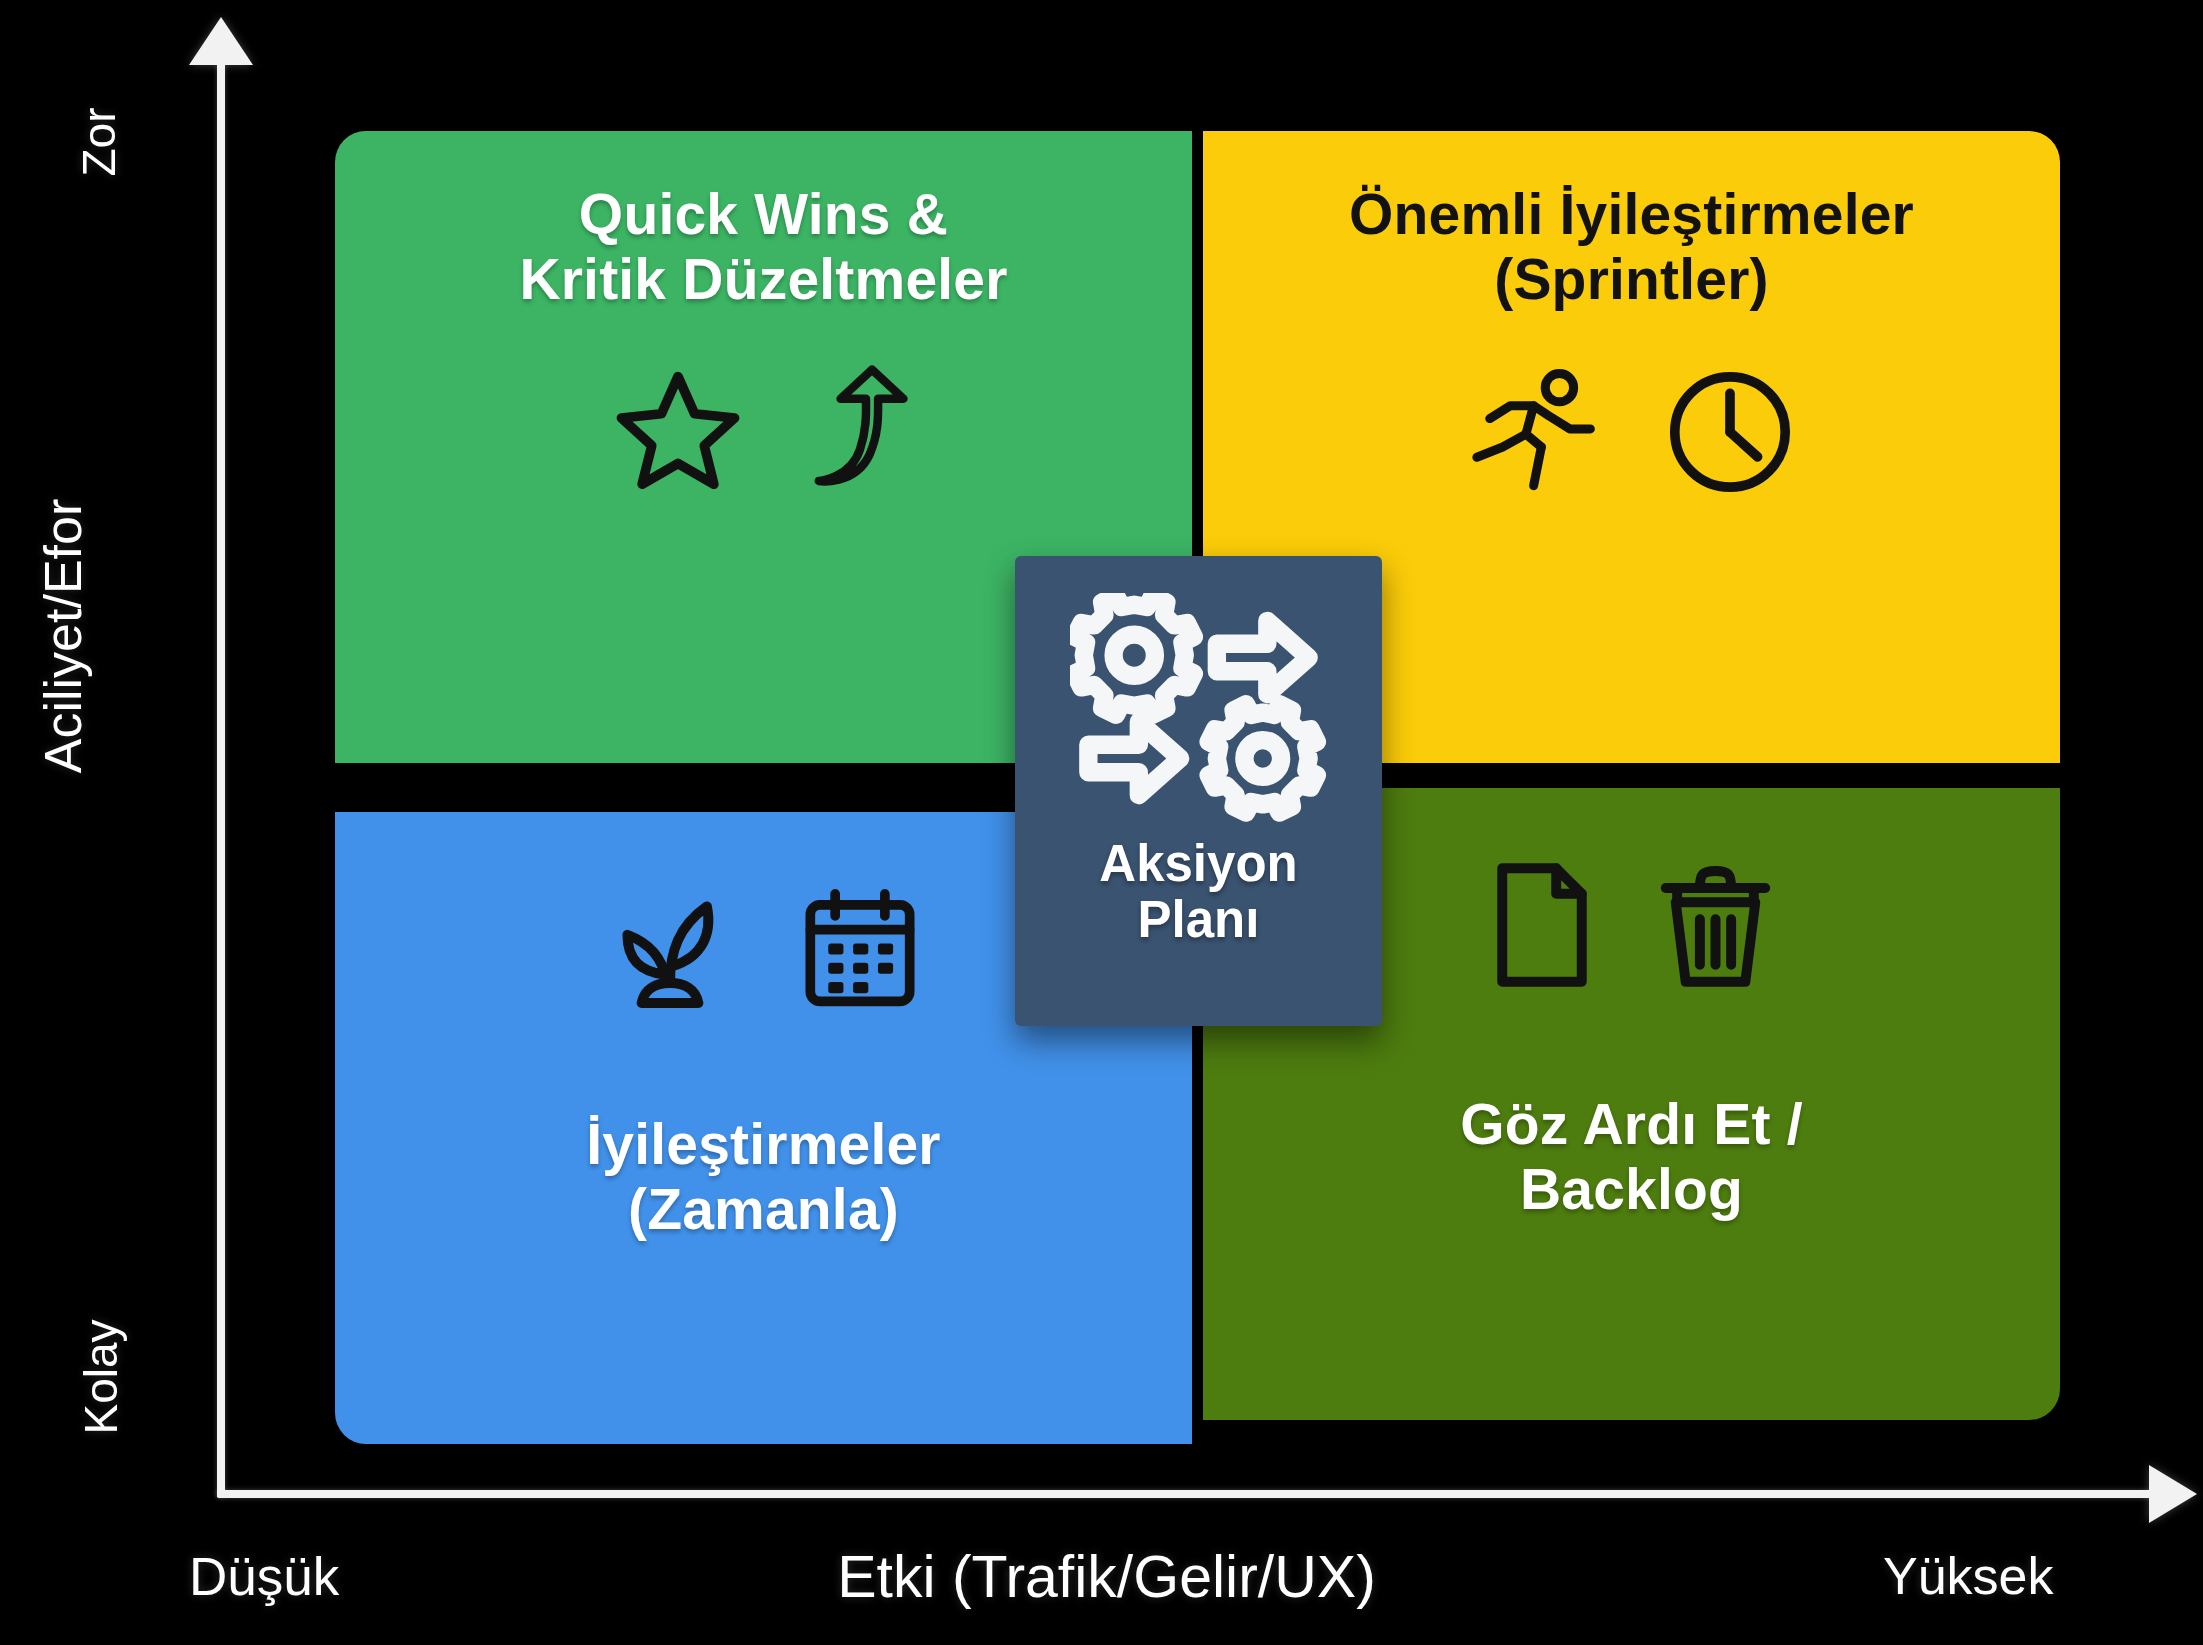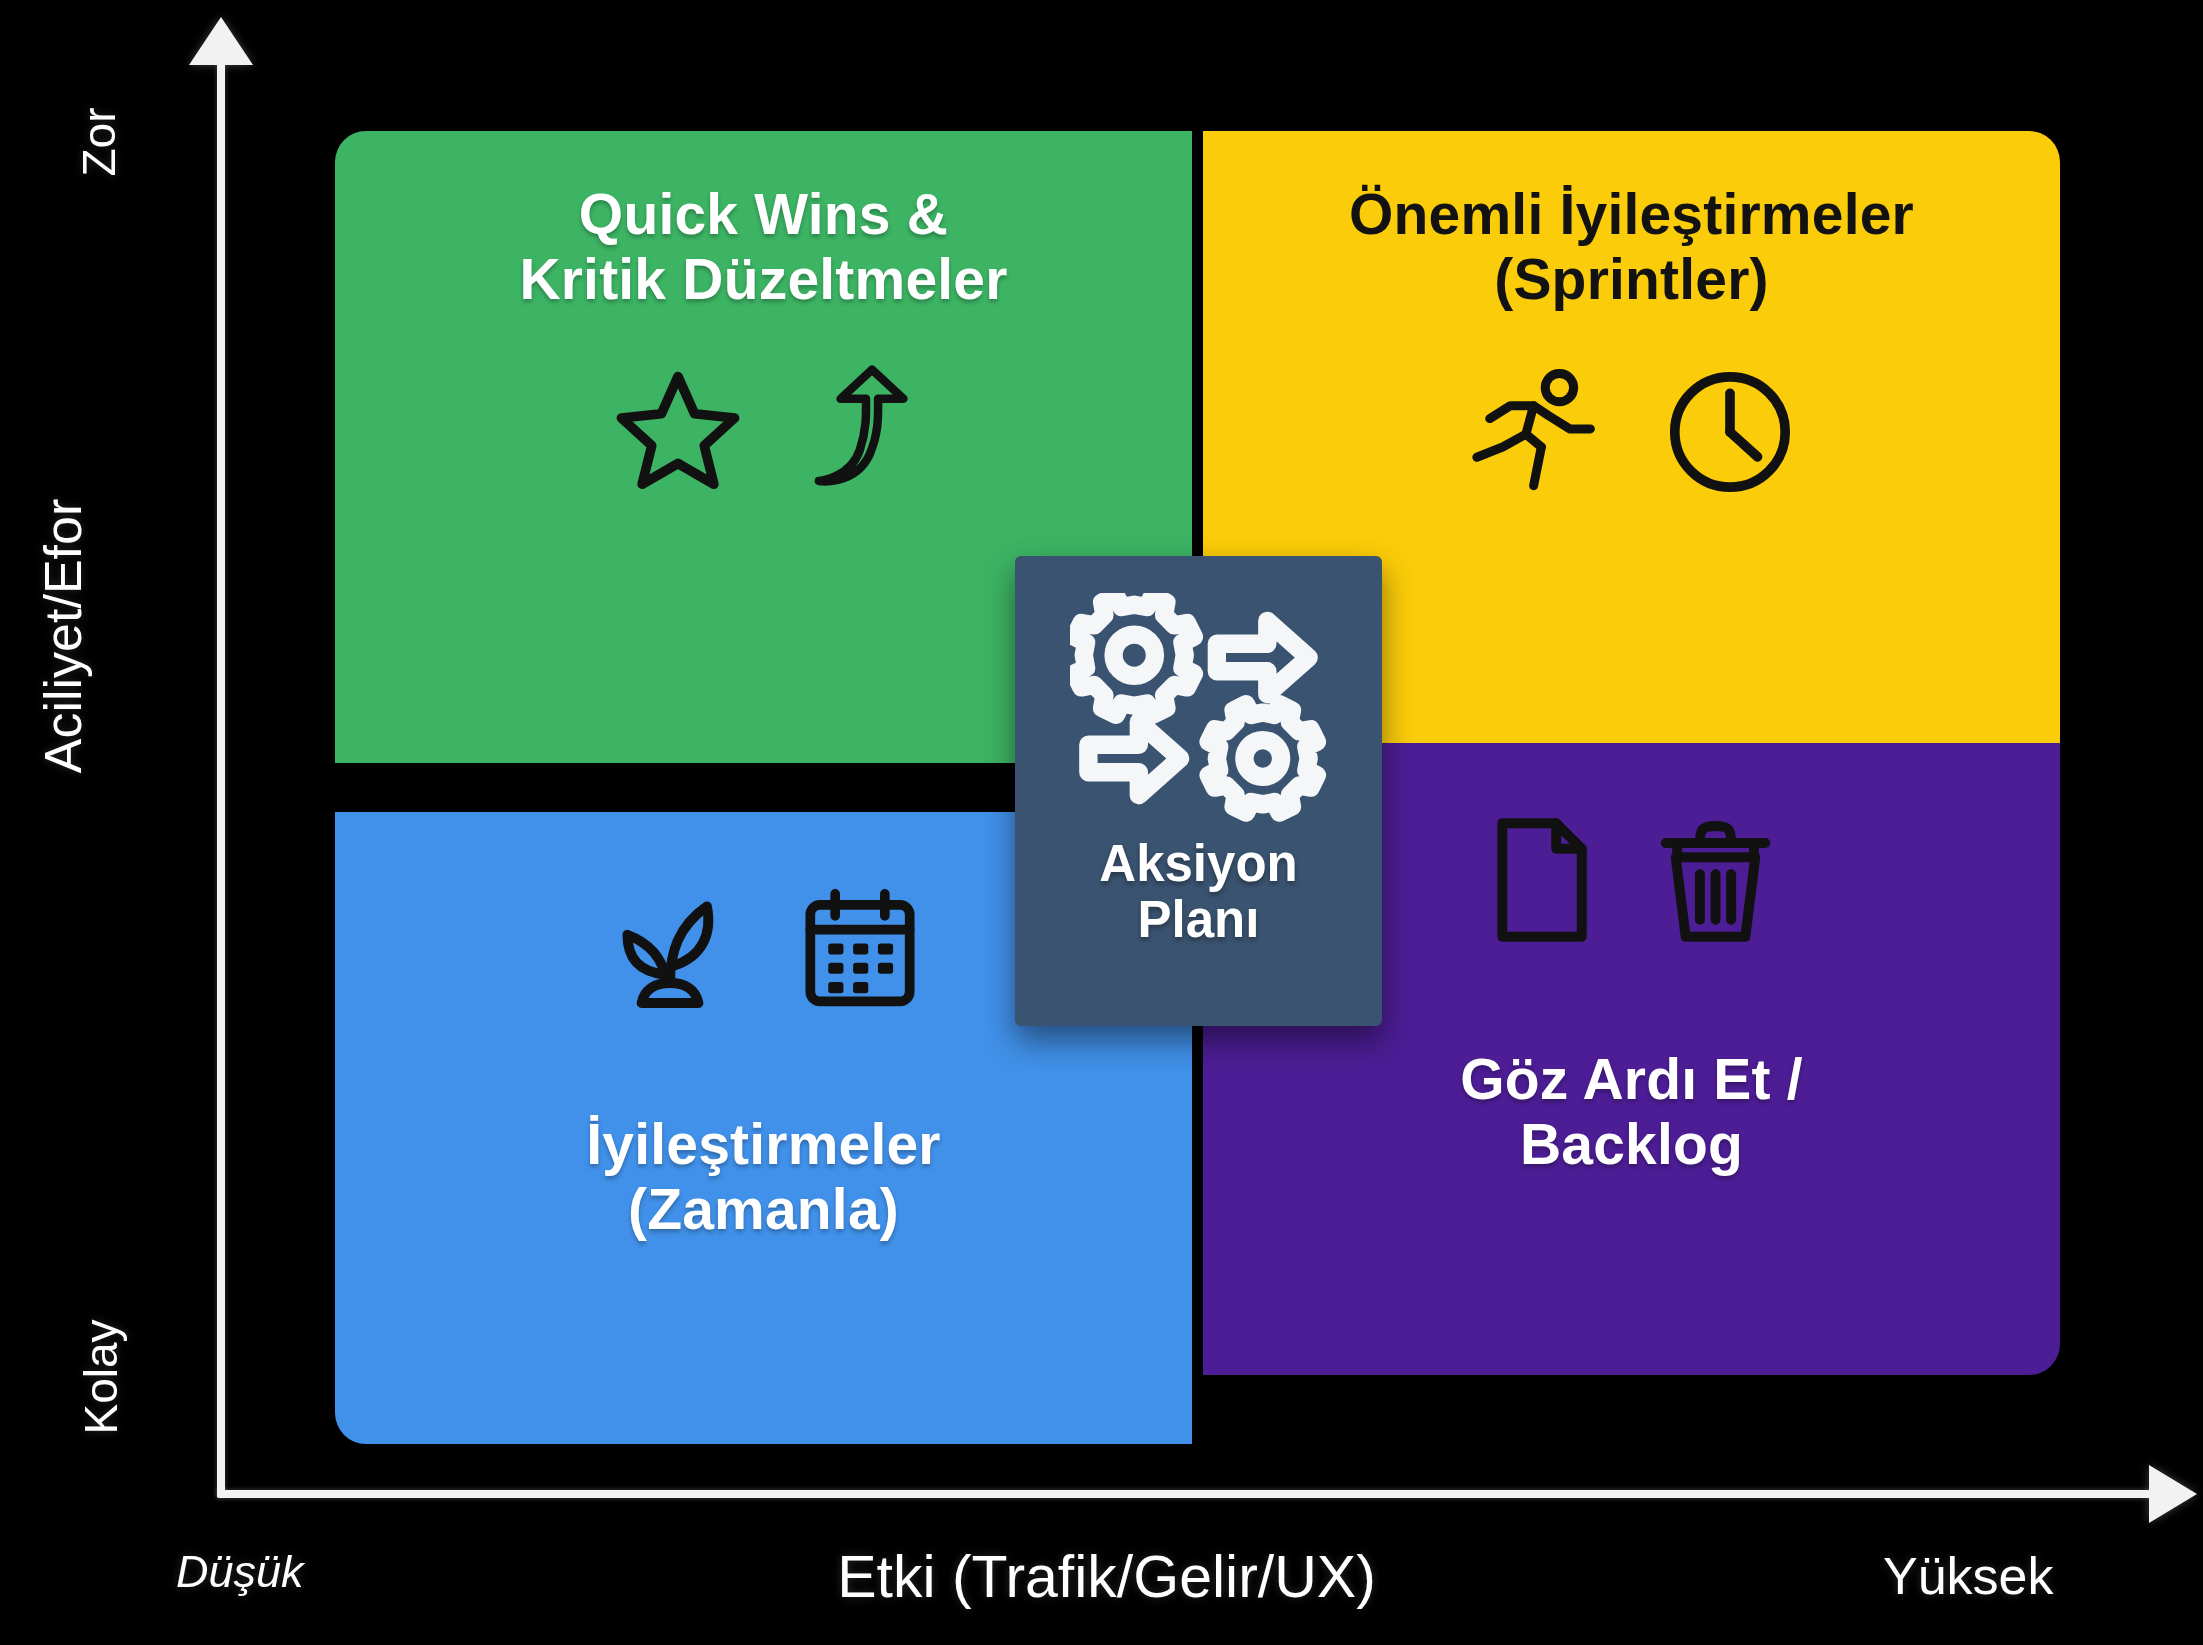--- a/index.html
+++ b/index.html
@@ -42,33 +42,33 @@
     left: 7.3px; top: 115px; width: 184px; text-align: center;
     font-size: 46px; font-weight: 400;
     transform: rotate(-90deg); transform-origin: center center;
   }
   #y-tick-low {
     left: -4.6px; top: 1350px; width: 211px; text-align: center;
     font-size: 46px; font-weight: 400;
     transform: rotate(-90deg); transform-origin: center center;
   }
   #x-axis-title { left: 0; top: 1543px; width: 2204px; text-align: center; font-size: 59px; padding-left: 9px; }
-  #x-tick-low { left: 176px; top: 1546px; font-size: 45px; font-style: italic; }
+  #x-tick-low { left: 189px; top: 1546px; font-size: 53px; }
   #x-tick-high { left: 1883px; top: 1546px; font-size: 52px; }
 
   
   #matrix { position: absolute; left: 335px; top: 131px; width: 1765px; height: 1286px; }
   .quad {
     position: absolute; width: 857px; height: 632px;
     display: flex; flex-direction: column; align-items: center;
   }
   #quad-green  { left: 0;     top: 0;     background: #3cb464; border-radius: 31px 0 0 0; }
   #quad-yellow { left: 868px; top: 0;     background: #fbcc09; border-radius: 0 31px 0 0; }
   #quad-blue   { left: 0;     top: 681px; background: #4191ea; border-radius: 0 0 0 31px; }
-  #quad-gray   { left: 868px; top: 612px; background: #4c1d95; border-radius: 0 0 31px 0; }
+  #quad-gray   { left: 868px; top: 657px; background: #4d7c0f; border-radius: 0 0 31px 0; }
 
   .quad-title {
     font-size: 57px; font-weight: 700; line-height: 1.14; text-align: center;
     white-space: pre-line; letter-spacing: 0.2px;
   }
   .title-light { color: #ffffff; text-shadow: 0 2.8px 4.6px rgba(0,0,0,.28); }
   .title-dark  { color: #121212; }
 
   .quad-icons {
     display: flex; align-items: center; justify-content: center; gap: 50px;

